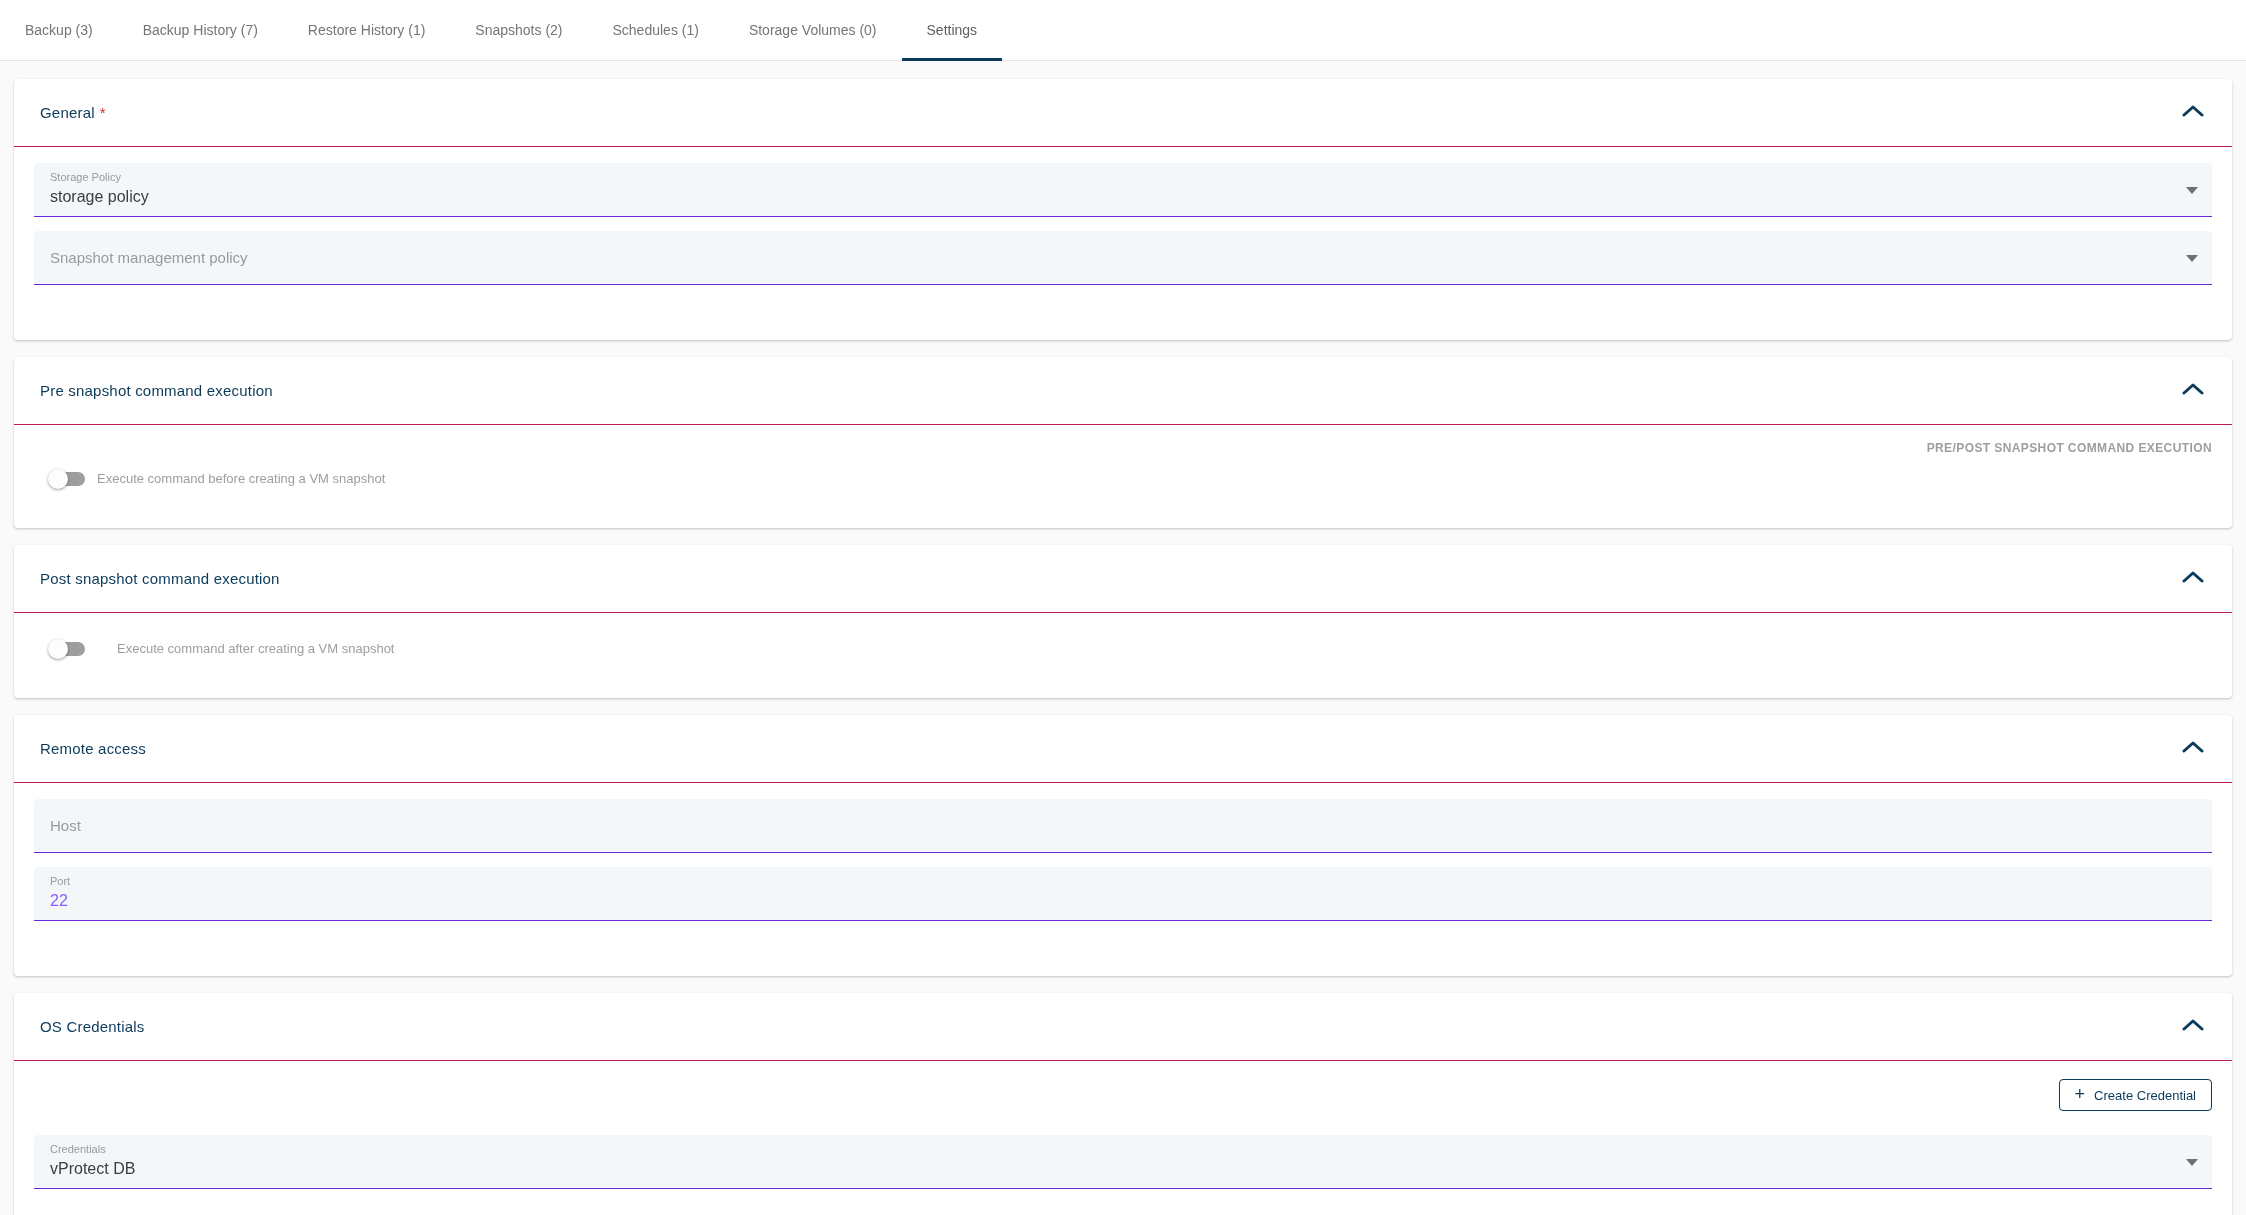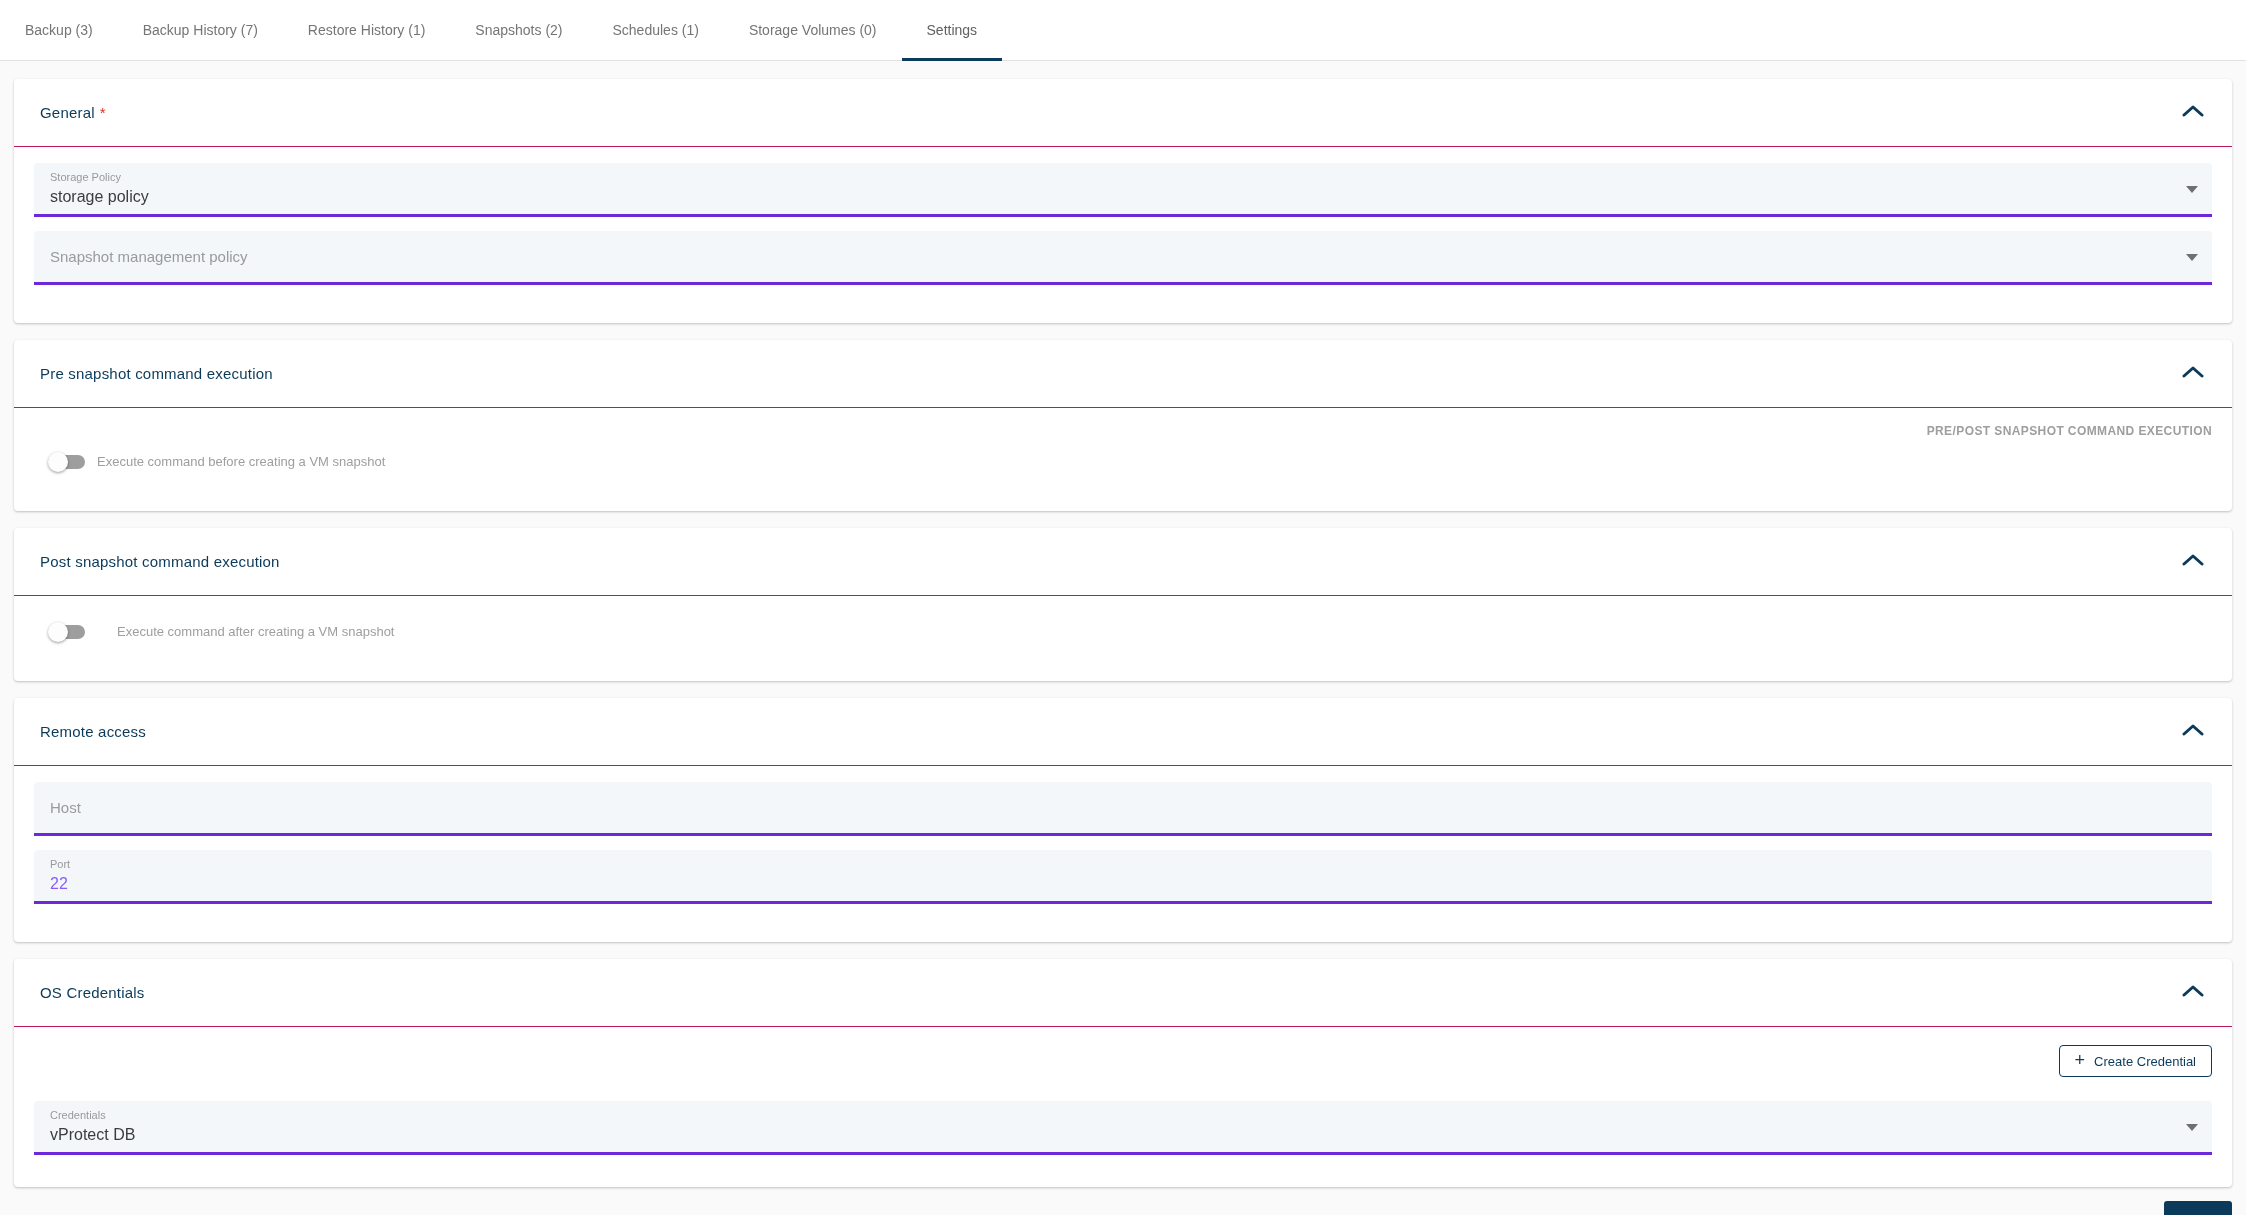--- a/index.html
+++ b/index.html
@@ -60,27 +60,27 @@
     display: flex; align-items: center;
   }
   .card-body { padding: 16px 20px 38px 20px; }
   .card-body.slim { padding: 14px 20px 42px 20px; text-align: right; }
 
   
   .field {
     position: relative;
     background: #f3f7fa;
     border-radius: 4px 4px 0 0;
-    border-bottom: 3px solid #6d28d9;
+    border-bottom: 1px solid #6d28d9;
     height: 54px;
     padding: 8px 16px 0 16px;
     margin-bottom: 14px;
     cursor: pointer;
   }
-  .field:last-child { margin-bottom: 0; }
+  .field:last-child { margin-bottom: 17px; }
   .field .float-label {
     display: block;
     font-size: 11px;
     color: #999999;
     line-height: 13px;
   }
   .field .value {
     display: block;
     font-size: 16px;
     color: #3c3c3c;

